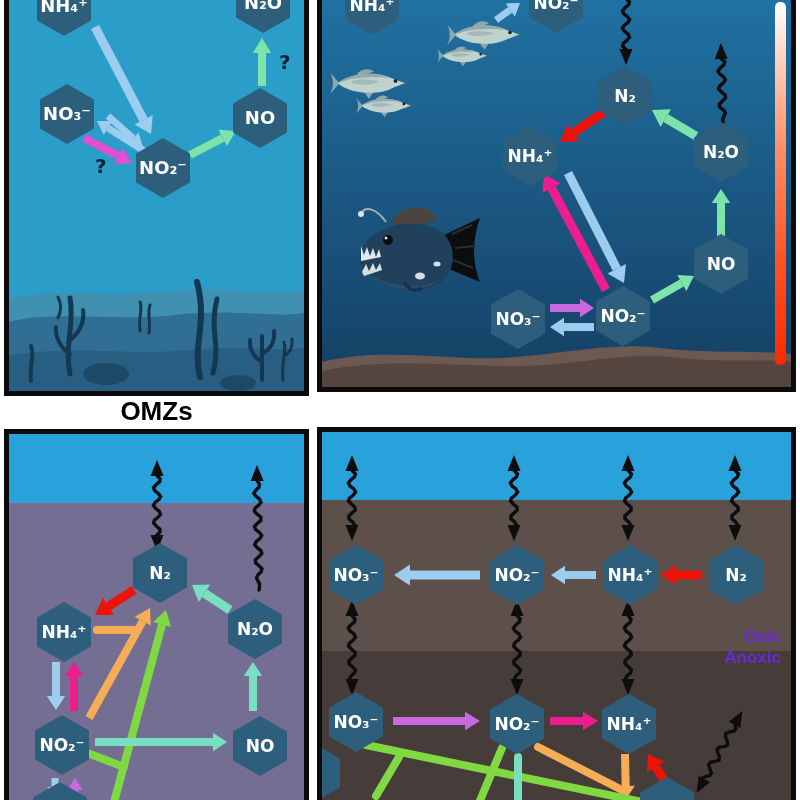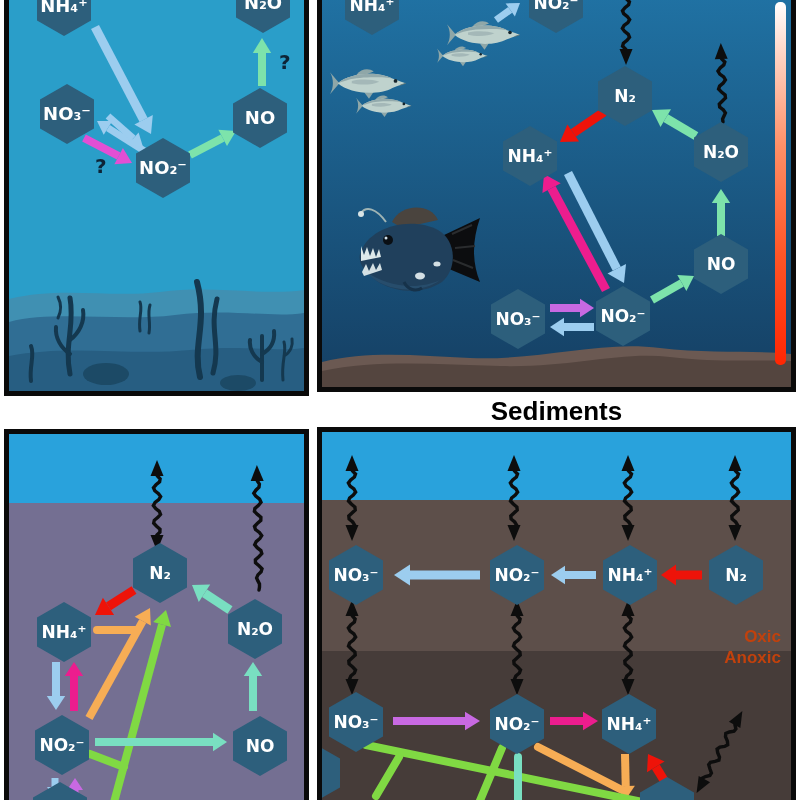--- a/index.html
+++ b/index.html
@@ -9,21 +9,21 @@
   .panel svg{position:absolute;left:0;top:0;display:block;}
   .hex{position:absolute;width:54px;height:60px;display:flex;align-items:center;justify-content:center;
        color:#fff;font-weight:bold;font-size:17px;line-height:1;letter-spacing:0px;
        font-family:"DejaVu Sans",sans-serif;
        clip-path:polygon(50% 0,100% 26%,100% 74%,50% 100%,0 74%,0 26%);}
   .hex.big{font-size:18px;}
   .qmark{position:absolute;font-weight:bold;font-size:20px;color:#0d2436;font-family:"DejaVu Sans",sans-serif;}
   .caption{position:absolute;text-align:center;font-family:"Liberation Sans",sans-serif;
            font-weight:bold;font-size:26px;color:#000;height:31px;line-height:31px;}
   .layer-label{position:absolute;font-family:"Liberation Sans",sans-serif;font-weight:bold;
-               font-size:17px;color:#c2410c;}
+               font-size:17px;color:#6d28d9;}
 </style>
 </head>
 <body>
 
 <div class="stage">
 
   <div class="panel" id="panelA" style="left:4px;top:-50px;width:305px;height:446px;">
     <svg id="svgA" width="295" height="436" viewBox="9 -45 295 436">
       <rect x="9" y="-45" width="295" height="436" fill="#2a9ec9"></rect>
       <g>
@@ -184,21 +184,21 @@
         <span>NO</span>
       </div>
     <div class="hex" style="left: 169px; top: 334px; background: rgb(45, 95, 124); color: rgb(255, 255, 255);">
         <span>NO₃⁻</span>
       </div>
     <div class="hex" style="left: 274px; top: 331px; background: rgb(45, 95, 124); color: rgb(255, 255, 255);">
         <span>NO₂⁻</span>
       </div>
   </div>
 
-  <div class="caption" style="left:317px;top:396px;width:479px;">Sediments</div>
+  <div class="caption" style="left:4px;top:396px;width:305px;">OMZs</div>
 
   <div class="panel" id="panelC" style="left:4px;top:429px;width:305px;height:400px;">
     <svg id="svgC" width="295" height="390" viewBox="9 434 295 390">
       <rect x="9" y="434" width="295" height="390" fill="#746f92"></rect>
       <rect x="9" y="434" width="295" height="69" fill="#29a2dc"></rect>
     <g>
           <path d="M157,467 L156.3,470.0 L155.6,472.9 L157.4,475.9 L160.1,478.8 L159.6,481.8 L156.0,484.8 L153.5,487.7 L154.8,490.7 L158.5,493.7 L160.6,496.6 L158.8,499.6 L155.1,502.5 L153.4,505.5 L155.7,508.5 L159.3,511.4 L160.5,514.4 L157.9,517.3 L154.3,520.3 L153.7,523.3 L156.6,526.2 L160.0,529.2 L159.9,532.2 L156.9,535.1 L155.5,538.1 L156.3,541.0 L157.0,544.0" fill="none" stroke="#0d0d0d" stroke-width="3.4" stroke-linecap="round"></path>
           <polygon points="157.0,551.0 150.5,535.0 163.5,535.0" fill="#0d0d0d"></polygon>
           <polygon points="157.0,460.0 163.5,476.0 150.5,476.0" fill="#0d0d0d"></polygon>
         </g>

